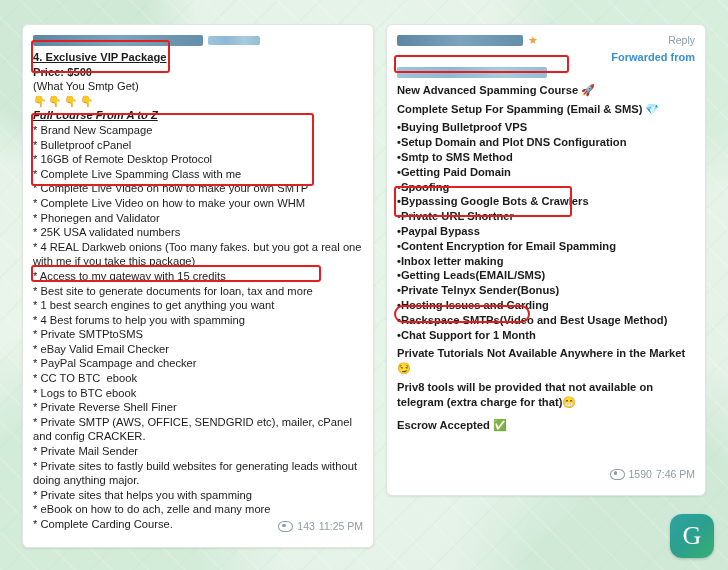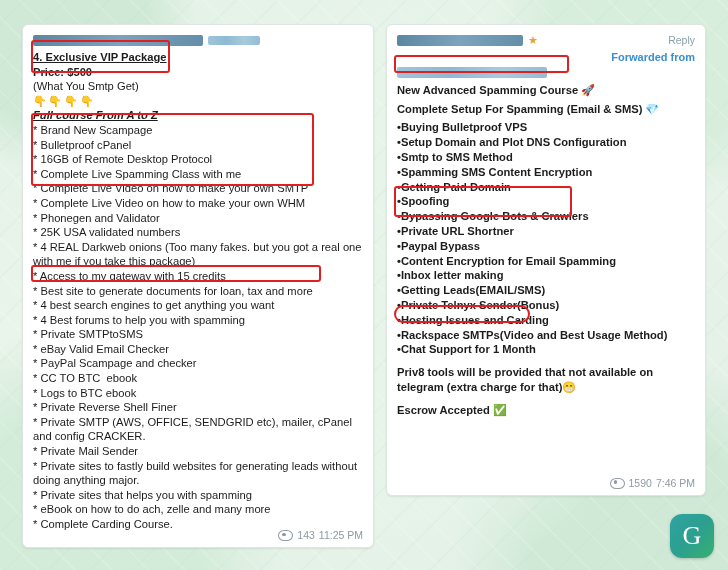--- a/index.html
+++ b/index.html
@@ -120,21 +120,21 @@
     border: 2px solid #e02020;
     border-radius: 3px;
     pointer-events: none;
     box-sizing: border-box;
   }
   .annot.round { border-radius: 14px; }
 
   .meta {
     position: absolute;
     right: 10px;
-    bottom: 4px;
+    bottom: 13px;
     display: flex;
     align-items: center;
     gap: 4px;
     color: #8e9ba2;
     font-size: 10.5px;
   }
   .eye {
     display: inline-block;
     width: 13px;
     height: 9px;
@@ -193,21 +193,21 @@
   <div class="line">* Bulletproof cPanel</div>
   <div class="line">* 16GB of Remote Desktop Protocol</div>
   <div class="line">* Complete Live Spamming Class with me</div>
   <div class="line">* Complete Live Video on how to make your own SMTP</div>
   <div class="line">* Complete Live Video on how to make your own WHM</div>
   <div class="line">* Phonegen and Validator</div>
   <div class="line">* 25K USA validated numbers</div>
   <div class="line">* 4 REAL Darkweb onions (Too many fakes. but you got a real one with me if you take this package)</div>
   <div class="line">* Access to my gateway with 15 credits</div>
   <div class="line">* Best site to generate documents for loan, tax and more</div>
-  <div class="line">* 4 best search engines to get anything you want</div>
+  <div class="line">* 1 best search engines to get anything you want</div>
   <div class="line">* 4 Best forums to help you with spamming</div>
   <div class="line">* Private SMTPtoSMS</div>
   <div class="line">* eBay Valid Email Checker</div>
   <div class="line">* PayPal Scampage and checker</div>
   <div class="line">* CC TO BTC  ebook</div>
   <div class="line">* Logs to BTC ebook</div>
   <div class="line">* Private Reverse Shell Finer</div>
   <div class="line">* Private SMTP (AWS, OFFICE, SENDGRID etc), mailer, cPanel and config CRACKER.</div>
   <div class="line">* Private Mail Sender</div>
   <div class="line">* Private sites to fastly build websites for generating leads without doing anything major.</div>
@@ -240,35 +240,35 @@
   </div>
 
   <div class="line bold">New Advanced Spamming Course 🚀</div>
   <div class="small-gap"></div>
   <div class="line bold">Complete Setup For Spamming (Email &amp; SMS) 💎</div>
   <div class="small-gap"></div>
 
   <div class="line bold">•Buying Bulletproof VPS</div>
   <div class="line bold">•Setup Domain and Plot DNS Configuration</div>
   <div class="line bold">•Smtp to SMS Method</div>
-  <div class="line bold">•Spamming SMS Content Encryption</div>
   <div class="line bold">•Getting Paid Domain</div>
   <div class="line bold">•Spoofing</div>
   <div class="line bold">•Bypassing Google Bots &amp; Crawlers</div>
   <div class="line bold">•Private URL Shortner</div>
   <div class="line bold">•Paypal Bypass</div>
   <div class="line bold">•Content Encryption for Email Spamming</div>
   <div class="line bold">•Inbox letter making</div>
   <div class="line bold">•Getting Leads(EMAIL/SMS)</div>
   <div class="line bold">•Private Telnyx Sender(Bonus)</div>
   <div class="line bold">•Hosting Issues and Carding</div>
   <div class="line bold">•Rackspace SMTPs(Video and Best Usage Method)</div>
   <div class="line bold">•Chat Support for 1 Month</div>
 
   <div class="small-gap"></div>
+  <div class="line bold">Private Tutorials Not Available Anywhere in the Market😏</div>
   <div class="small-gap"></div>
   <div class="line bold">Priv8 tools will be provided that not available on telegram (extra charge for that)😁</div>
   <div class="small-gap"></div>
   <div class="small-gap"></div>
   <div class="line bold">Escrow Accepted ✅</div>
   <div class="small-gap"></div>
   <div class="line bold">
     
   </div>
 

